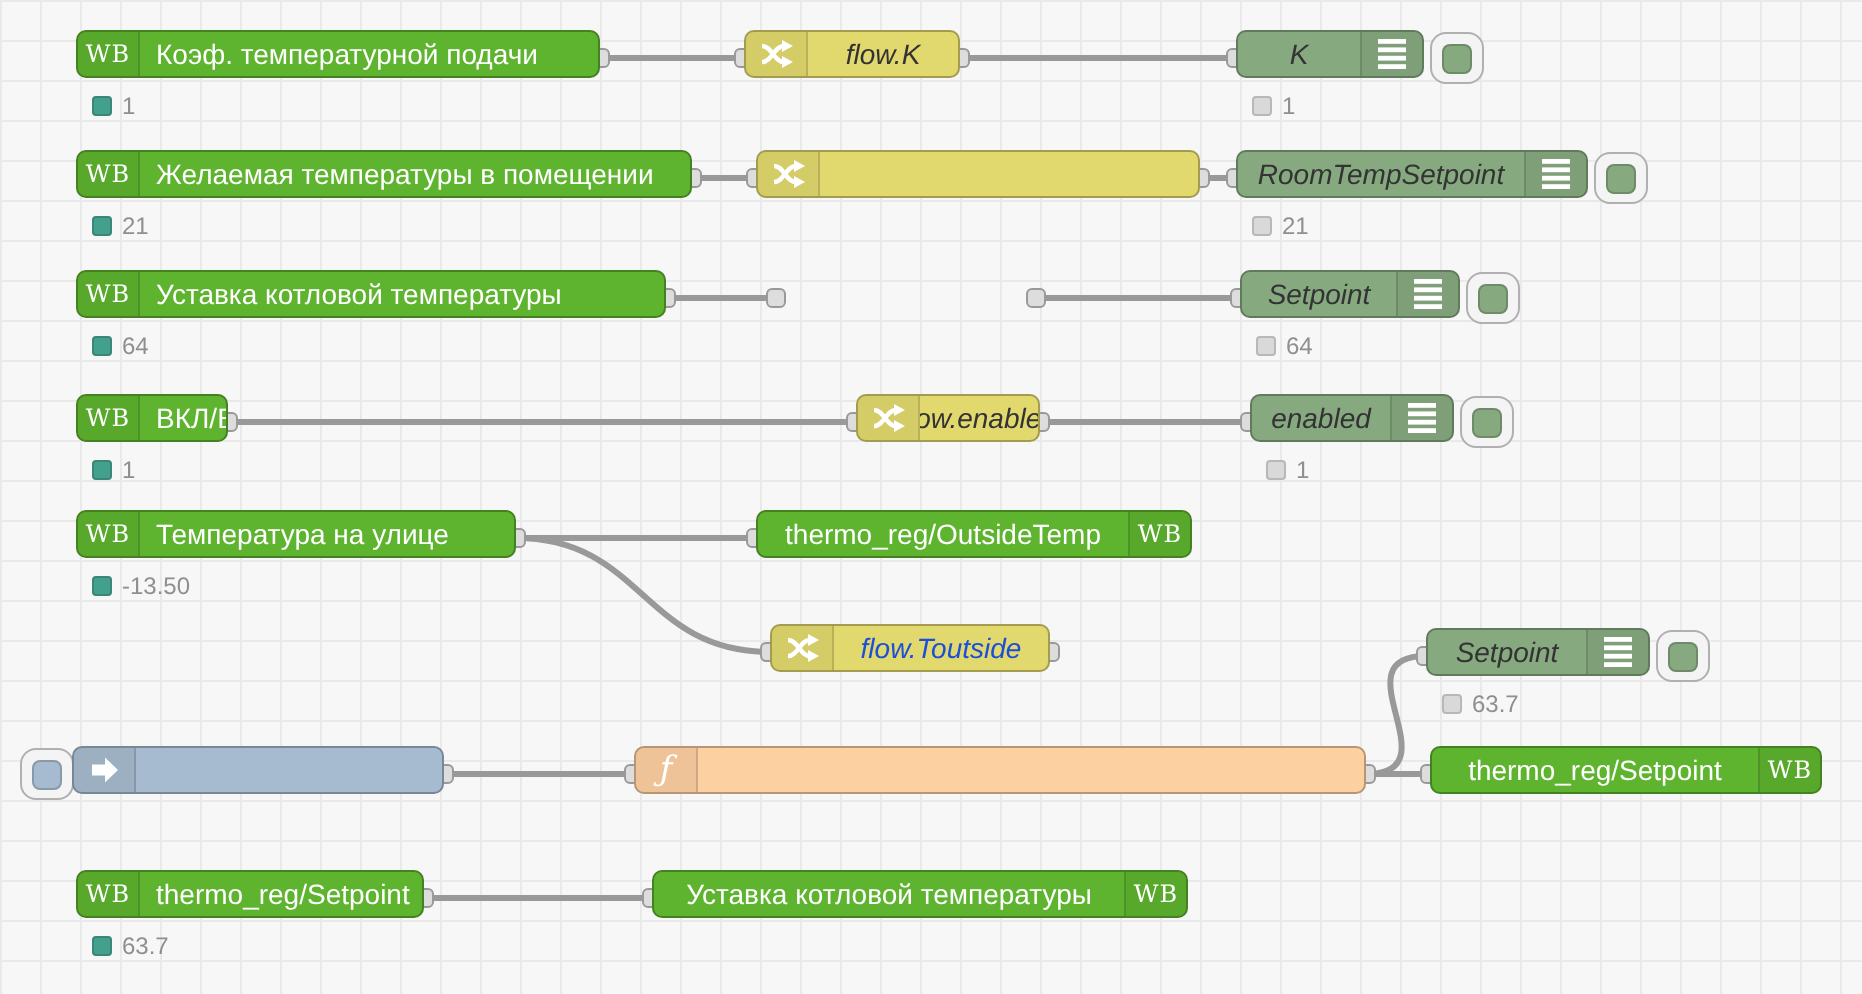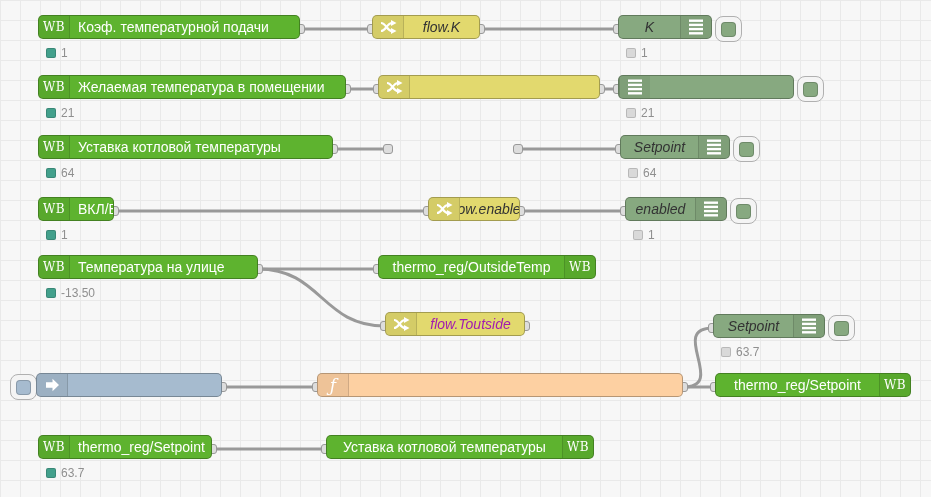--- a/index.html
+++ b/index.html
@@ -132,40 +132,41 @@
     </div>
     <div class="status" style="left: 626px; top: 47px;">
       <div class="dot" style="background: rgb(217, 217, 217);"></div>
       <span class="txt">1</span>
     </div>
     <div class="port" style="left: 341px; top: 84px;"></div>
     <div class="node" style="left: 38px; top: 75px; width: 308px; background: rgb(94, 179, 47);">
       <div class="band left">
         <span class="badge-txt">WB</span>
       </div>
-      <span class="lbl left" style="color: rgb(255, 255, 255);">Желаемая температура в помещении</span>
+      <span class="lbl left" style="color: rgb(255, 255, 255);">Желаемая температуры в помещении</span>
     </div>
     <div class="status" style="left: 46px; top: 107px;">
       <div class="dot" style="background: rgb(67, 160, 140);"></div>
       <span class="txt">21</span>
     </div>
     <div class="port" style="left: 373px; top: 84px;"></div>
     <div class="port" style="left: 595px; top: 84px;"></div>
     <div class="node" style="left: 378px; top: 75px; width: 222px; background: rgb(226, 217, 110);">
       <div class="band left">
         <svg class="icon-svg" width="18" height="18" viewBox="0 0 18 18">
       <path d="M2 5 C7 5 8 13 13 13" stroke="#ffffff" stroke-width="2.2" fill="none"></path>
       <polygon points="12,10 17.5,13 12,16" fill="#ffffff"></polygon>
       <path d="M2 13 C7 13 8 5 13 5" stroke="#ffffff" stroke-width="2.2" fill="none"></path>
       <polygon points="12,2 17.5,5 12,8" fill="#ffffff"></polygon>
         </svg>
       </div>
     </div>
     <div class="port" style="left: 613px; top: 84px;"></div>
     <div class="node" style="left: 618px; top: 75px; width: 176px; background: rgb(135, 169, 128);">
+      <span class="lbl center italic" style="color: rgb(51, 51, 51);">RoomTempSetpoint</span>
       <div class="band right">
         <svg class="icon-svg" width="18" height="18" viewBox="0 0 18 18">
           <rect x="2" y="1.5" width="14" height="2.4" fill="#ffffff"></rect>
           <rect x="2" y="5.7" width="14" height="2.4" fill="#ffffff"></rect>
           <rect x="2" y="9.9" width="14" height="2.4" fill="#ffffff"></rect>
           <rect x="2" y="14.100000000000001" width="14" height="2.4" fill="#ffffff"></rect>
         </svg>
       </div>
     </div>
     <div class="ext-button" style="top: 76px; left: 797px;">
@@ -272,21 +273,21 @@
     <div class="port" style="left: 520px; top: 321px;"></div>
     <div class="node" style="left: 385px; top: 312px; width: 140px; background: rgb(226, 217, 110);">
       <div class="band left">
         <svg class="icon-svg" width="18" height="18" viewBox="0 0 18 18">
       <path d="M2 5 C7 5 8 13 13 13" stroke="#ffffff" stroke-width="2.2" fill="none"></path>
       <polygon points="12,10 17.5,13 12,16" fill="#ffffff"></polygon>
       <path d="M2 13 C7 13 8 5 13 5" stroke="#ffffff" stroke-width="2.2" fill="none"></path>
       <polygon points="12,2 17.5,5 12,8" fill="#ffffff"></polygon>
         </svg>
       </div>
-      <span class="lbl center italic" style="color: #a21caf;">flow.Toutside</span>
+      <span class="lbl center italic" style="color: #1d4ed8;">flow.Toutside</span>
     </div>
     <div class="port" style="left: 217px; top: 382px;"></div>
     <div class="node" style="left: 36px; top: 373px; width: 186px; background: rgb(166, 187, 207);">
       <div class="band left">
         <svg class="icon-svg" width="18" height="18" viewBox="0 0 18 18">
       <polygon points="3,6.3 9.5,6.3 9.5,2.8 16,9 9.5,15.2 9.5,11.7 3,11.7" fill="#ffffff"></polygon>
         </svg>
       </div>
     </div>
     <div class="ext-button" style="top: 374px; left: 10px;">

